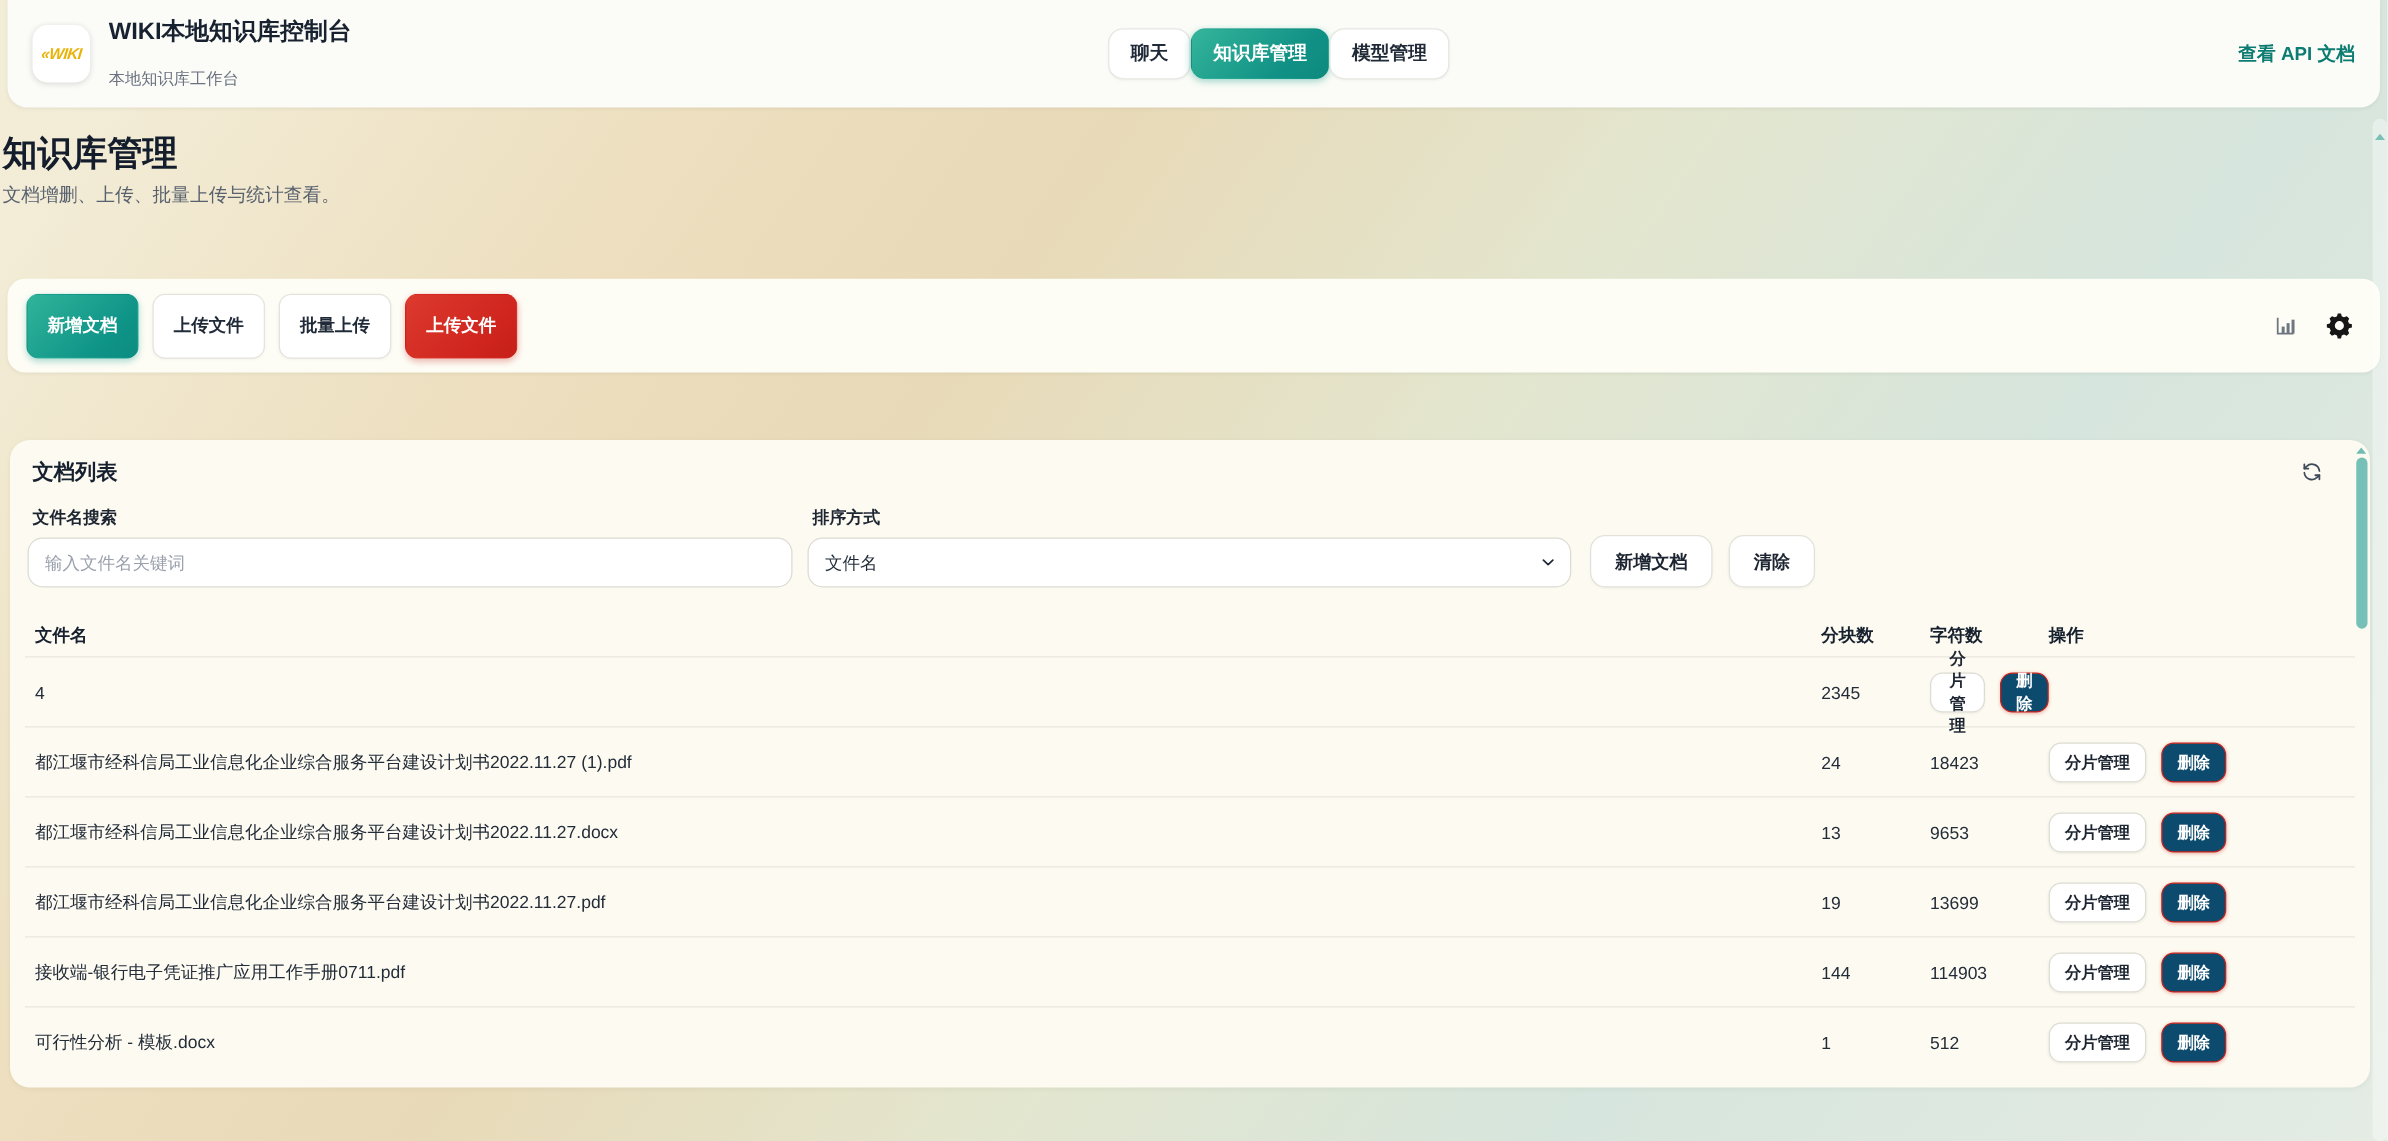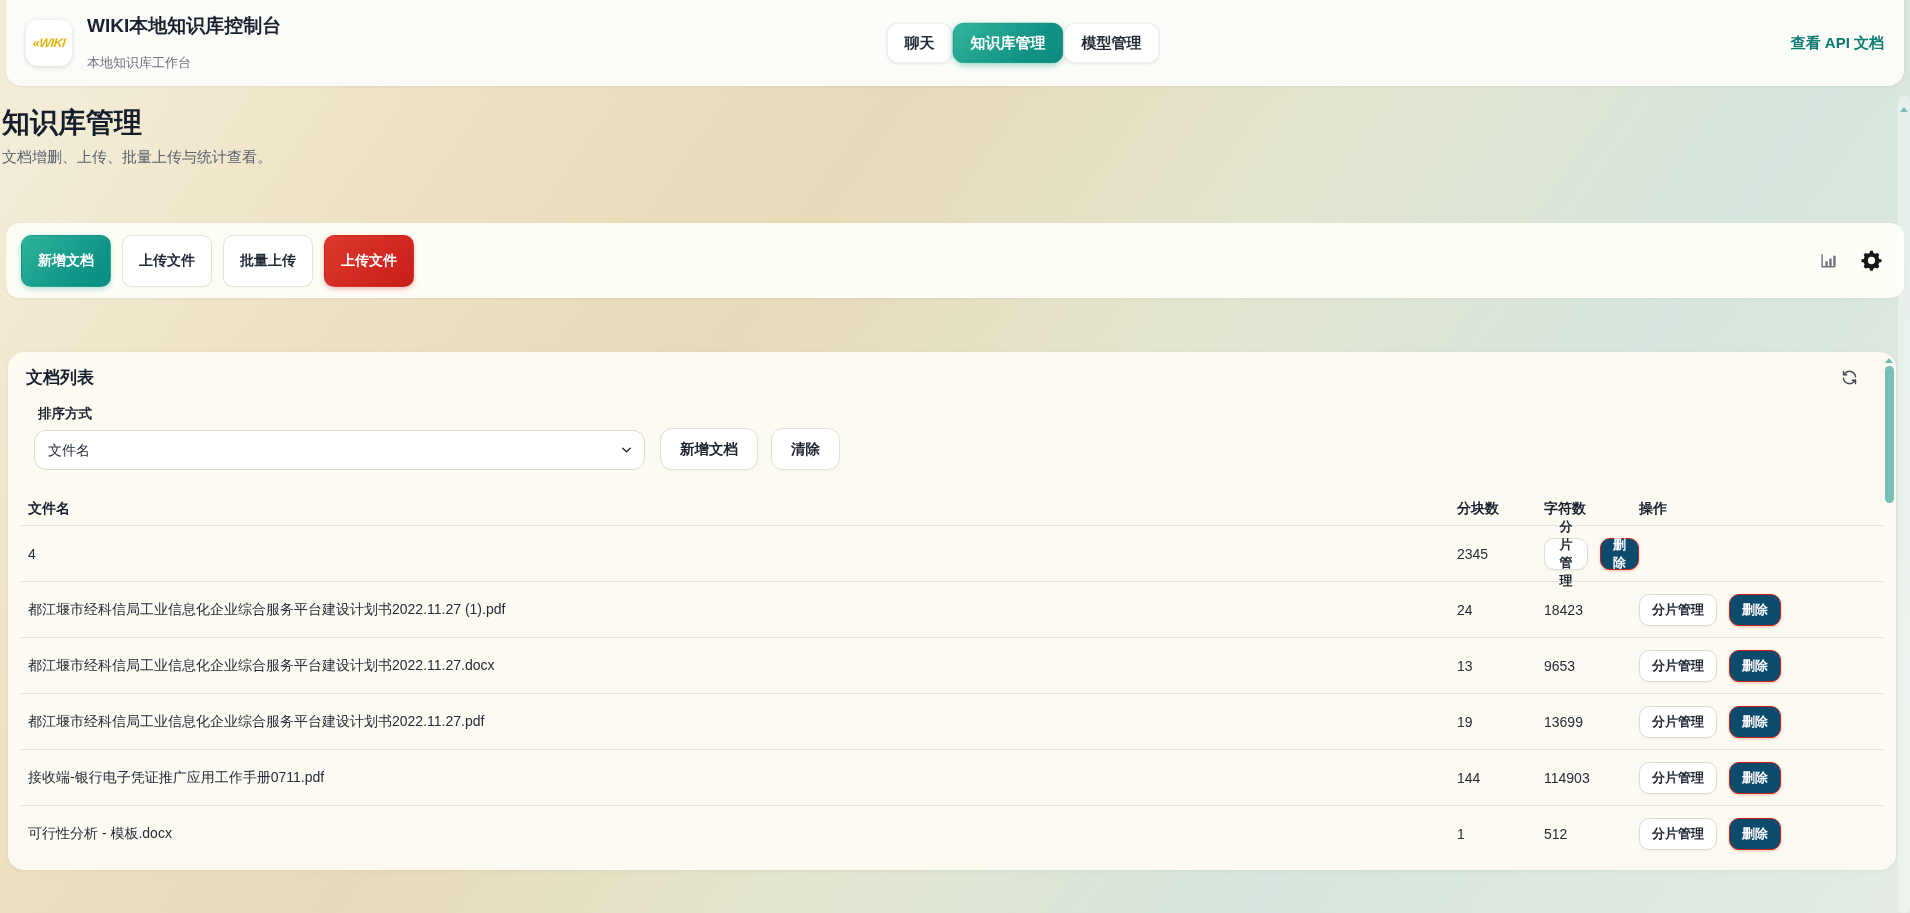--- a/index.html
+++ b/index.html
@@ -196,20 +196,24 @@
       <svg width="17" height="17" viewBox="0 0 24 24" fill="none" stroke="#3e4a5a" stroke-width="2" stroke-linecap="round" stroke-linejoin="round">
         <path d="M20.5 11a8.5 8.5 0 0 0-14.4-5.2L3.5 8.2"></path>
         <path d="M3.5 3.6v4.6h4.6"></path>
         <path d="M3.5 13a8.5 8.5 0 0 0 14.4 5.2l2.6-2.4"></path>
         <path d="M20.5 20.4v-4.6h-4.6"></path>
       </svg>
     </button>
   </div>
 
   <div class="filters">
+    <div class="field">
+      <label class="field-label">文件名搜索</label>
+      <input class="text-input" type="text" placeholder="输入文件名关键词" style="">
+    </div>
     <div class="field sort">
       <label class="field-label">排序方式</label>
       <div class="select-wrap">
         <select>
           <option>文件名</option>
         </select>
         <span class="select-chevron">
           <svg width="13" height="13" viewBox="0 0 24 24" fill="none" stroke="#1f2937" stroke-width="2.6" stroke-linecap="round" stroke-linejoin="round">
               <path d="M5 9.5 12 16l7-6.5"></path>
             </svg>

